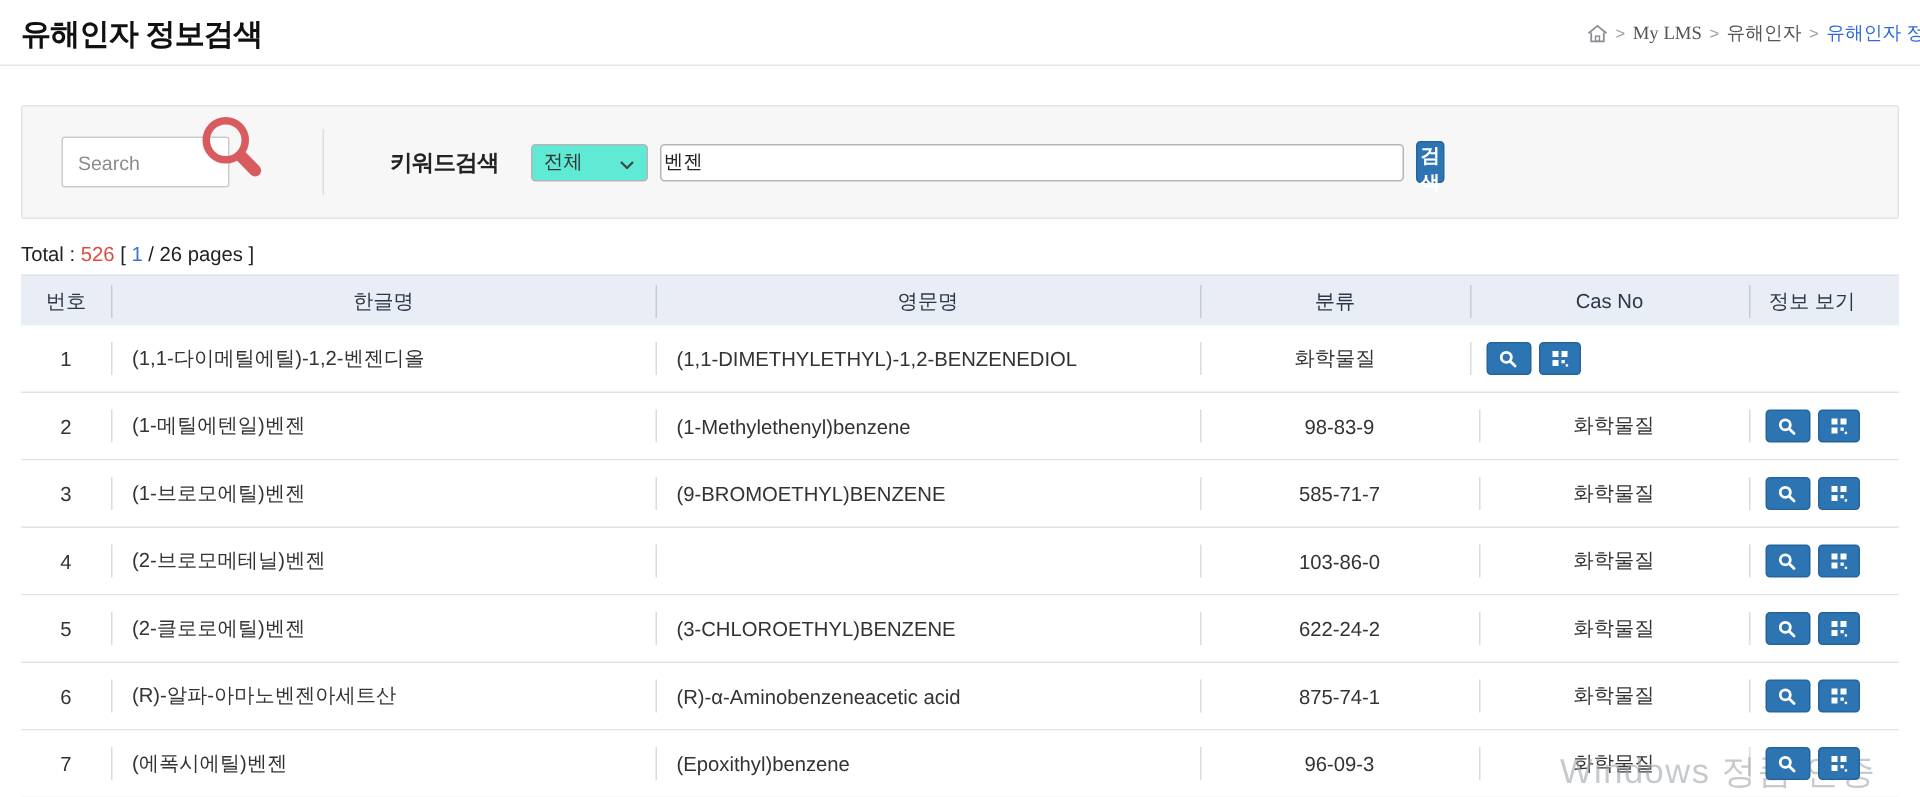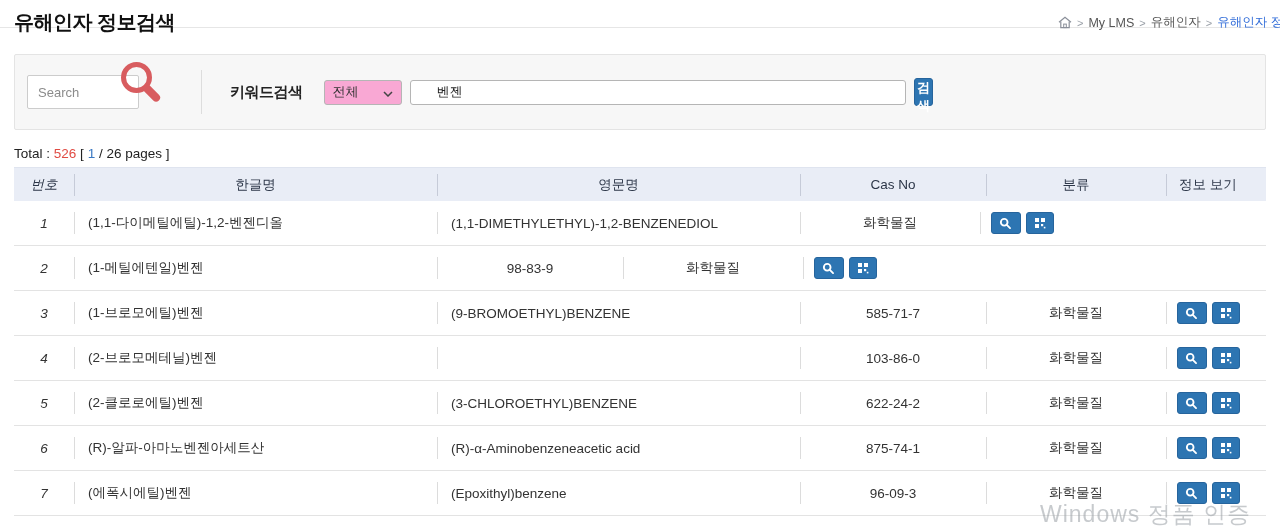--- a/index.html
+++ b/index.html
@@ -1,68 +1,68 @@
 <!DOCTYPE html>
 <html style="--accent-blue: #2d75b2; --total-red: #e04b43; --page-num-blue: #3a78c2; --link-blue: #2f6bd8; --magnifier-red: #d85c5f; --header-bg: #e9edf6; --watermark-gray: #9aa0a6;"><head>
 <meta charset="utf-8">
 <style>
   * { margin:0; padding:0; box-sizing:border-box; }
   html,body { width:1280px; height:531px; overflow:hidden; background:#fff;
     font-family:"Liberation Sans","DejaVu Sans",sans-serif; }
 
   
-  .page-header { position:relative; height:28px; border-bottom:1px solid #e6e6e6; }
+  .page-header { position:relative; height:44px; border-bottom:1px solid #e6e6e6; }
   .page-title { position:absolute; left:14px; top:9px; font-size:20px; font-weight:bold;
     color:#111; letter-spacing:-0.5px; }
   .breadcrumb { position:absolute; left:1058px; top:14px; white-space:nowrap;
     font-size:12.5px; color:#555; display:flex; align-items:center; gap:5px; }
   .breadcrumb .sep { color:#9aa0a8; font-size:11px; }
-  .breadcrumb .crumb-link { color:#555; }
+  .breadcrumb .crumb-link { color:#555;font-family:Liberation Serif, serif; }
   .breadcrumb .crumb-current { color:var(--link-blue); }
   .home-icon svg { display:block; margin-top:-1px; }
 
   
   .search-panel { margin:26px 14px 0 14px; height:76px; background:#f7f7f7;
     border:1px solid #e4e4e4; border-radius:2px; display:flex; align-items:center; }
-  .side-search-wrap { position:relative; margin-left:12px; }
+  .side-search-wrap { position:relative; margin-left:26px; }
   .side-search-input { width:112px; height:34px; border:1px solid #ccc; border-radius:2px;
     padding:0 10px; font-size:13px; color:#333; background:#fff;
     font-family:"Liberation Sans","DejaVu Sans",sans-serif; }
   .side-search-input::placeholder { color:#8b8b8b; }
   .magnifier { position:absolute; right:-13px; top:-13px; width:31px; height:31px;
     border:5px solid var(--magnifier-red); border-radius:50%; }
   .magnifier::after { content:""; position:absolute; width:21px; height:8px;
     background:var(--magnifier-red); border-radius:4px; transform:rotate(45deg);
     right:-15px; bottom:-9px; }
   .v-divider { width:1px; height:44px; background:#ddd; margin-left:62px; }
-  .keyword-label { margin-left:28px; font-size:15px; font-weight:bold; color:#222;
+  .keyword-label { margin-left:44px; font-size:15px; font-weight:bold; color:#222;
     letter-spacing:-0.5px; }
-  .category-select { margin-left:21px; width:78px; height:25px; background:#f9a8d4;
+  .category-select { margin-left:21px; width:78px; height:25px; background:#5eead4;
     border:1px solid #b5b5b5; border-radius:3px; display:flex; align-items:center;
     justify-content:space-between; padding:0 8px; font-size:13px; color:#333; cursor:pointer; }
   .keyword-input { margin-left:8px; width:496px; height:25px; border:1px solid #b5b5b5;
-    border-radius:3px; padding:0 26px; font-size:13px; color:#222; background:#fff;
+    border-radius:3px; padding:0 2px; font-size:13px; color:#222; background:#fff;
     font-family:"Liberation Sans","DejaVu Sans",sans-serif; }
   .search-button { margin-left:8px; width:19px; height:28px; background:var(--accent-blue);
     color:#fff; border:1px solid #26649c; border-radius:3px; font-size:13px; font-weight:bold;
     letter-spacing:-1px; cursor:pointer; font-family:"Liberation Sans","DejaVu Sans",sans-serif; }
 
   
   .total-line { margin:16px 0 6px 14px; font-size:13.5px; color:#222; }
   .total-count { color:var(--total-red); }
   .current-page { color:var(--page-num-blue); }
 
   
   .result-table { margin:0 14px; }
   .thead { display:flex; height:34px; background:var(--header-bg); align-items:center;
     font-size:13.5px; color:#2c3648; border-top:1px solid #dfe4ef; }
   .cell { position:relative; display:flex; align-items:center; justify-content:center;
     height:100%; }
   .cell.left { justify-content:flex-start; padding-left:14px; }
-  .c-no{width:60px;font-style:italic;} .c-kor{width:363px;} .c-eng{width:363px;}
+  .c-no{width:60px;} .c-kor{width:363px;} .c-eng{width:363px;}
   .c-cas{width:186px;} .c-cat{width:180px;} .c-act{width:84px;}
   .thead .cell + .cell::before { content:""; position:absolute; left:0; top:50%;
     transform:translateY(-50%); width:1px; height:22px; background:#c6cbd8; }
   .trow { display:flex; height:45px; border-bottom:1px solid #e3e3e3; align-items:center;
     font-size:13.5px; color:#333; background:#fff; }
   .trow .cell + .cell::before { content:""; position:absolute; left:0; top:50%;
     transform:translateY(-50%); width:1px; height:22px; background:#dcdcdc; }
   .action-btn { position:relative; z-index:4; width:30px; height:22px;
     background:var(--accent-blue); border:1px solid #26649c; border-radius:3px;
     display:flex; align-items:center; justify-content:center; cursor:pointer; }
@@ -120,22 +120,22 @@
   <span>[</span>
   <span class="current-page">1</span>
   <span>/ 26 pages ]</span>
 </div>
 
 <div class="result-table">
   <div class="thead">
     <div class="cell c-no">번호</div>
     <div class="cell c-kor">한글명</div>
     <div class="cell c-eng">영문명</div>
+    <div class="cell c-cat">분류</div>
     <div class="cell c-cas">Cas No</div>
-    <div class="cell c-cat">분류</div>
     <div class="cell c-act">정보 보기</div>
   </div>
   <div>
   <div class="trow">
     <div class="cell c-no">1</div>
     <div class="cell c-kor left">(1,1-다이메틸에틸)-1,2-벤젠디올</div>
     <div class="cell c-eng left">(1,1-DIMETHYLETHYL)-1,2-BENZENEDIOL</div>
     <div class="cell c-cat">화학물질</div>
     <div class="cell c-act">
       <button class="action-btn">
@@ -152,20 +152,21 @@
           <rect x="7" y="7" width="2.2" height="2.2" fill="#fff"></rect>
           <rect x="9.8" y="9.8" width="1.6" height="1.6" fill="#fff"></rect>
         </svg>
       </button>
     </div>
   </div>
 
   <div class="trow">
     <div class="cell c-no">2</div>
     <div class="cell c-kor left">(1-메틸에텐일)벤젠</div>
+    <div class="cell c-eng left">(1-Methylethenyl)benzene</div>
     <div class="cell c-cas">98-83-9</div>
     <div class="cell c-cat">화학물질</div>
     <div class="cell c-act">
       <button class="action-btn">
         <svg width="13" height="13" viewBox="0 0 12 12">
           <circle cx="4.8" cy="4.8" r="3.1" fill="none" stroke="#fff" stroke-width="1.7"></circle>
           <line x1="7.2" y1="7.2" x2="10.2" y2="10.2" stroke="#fff" stroke-width="1.7" stroke-linecap="round"></line>
         </svg>
       </button>
       <button class="action-btn">

